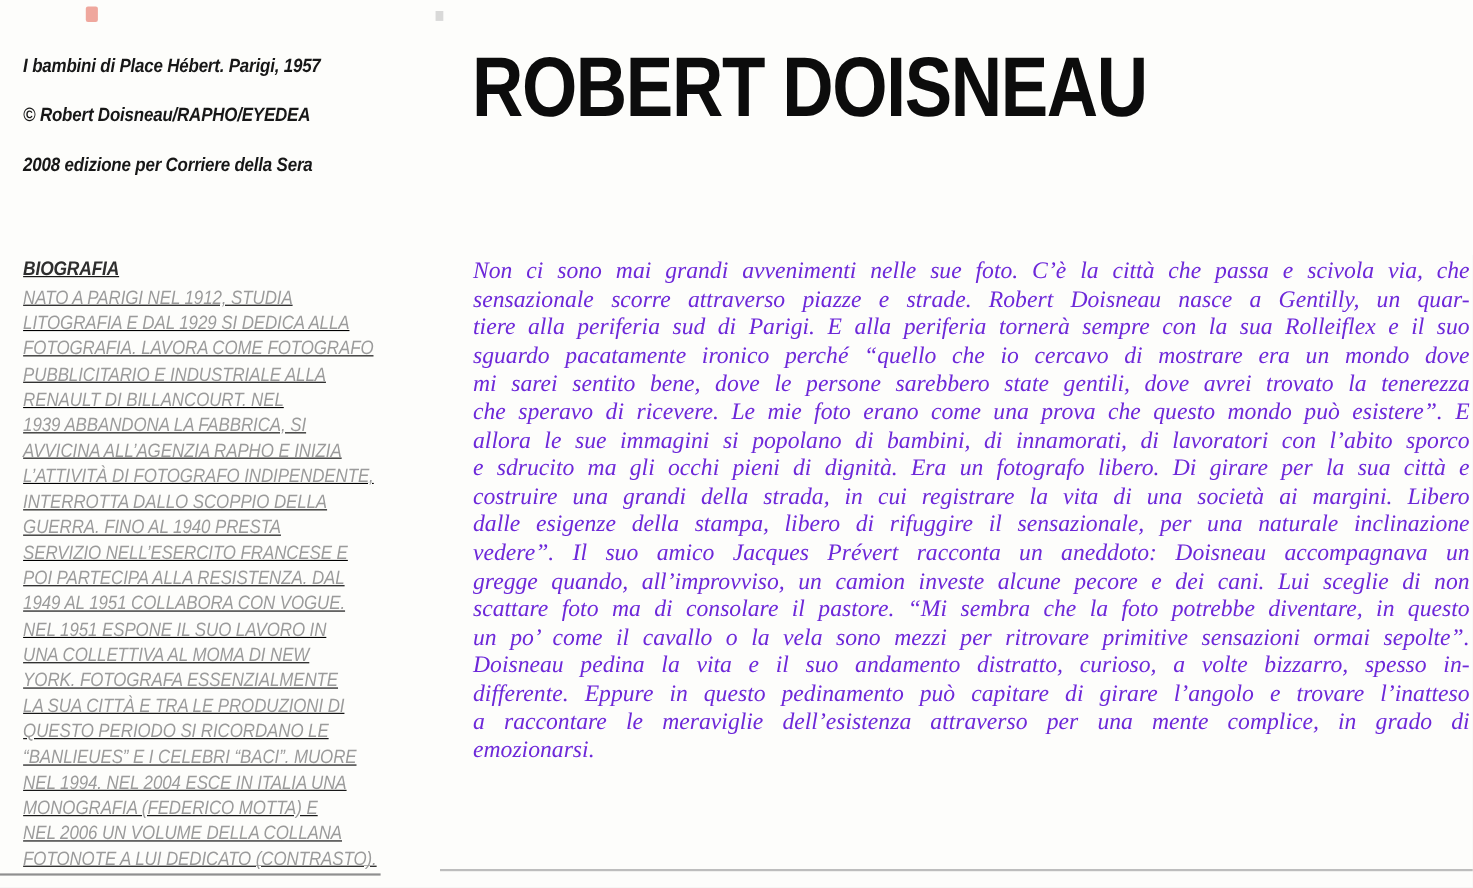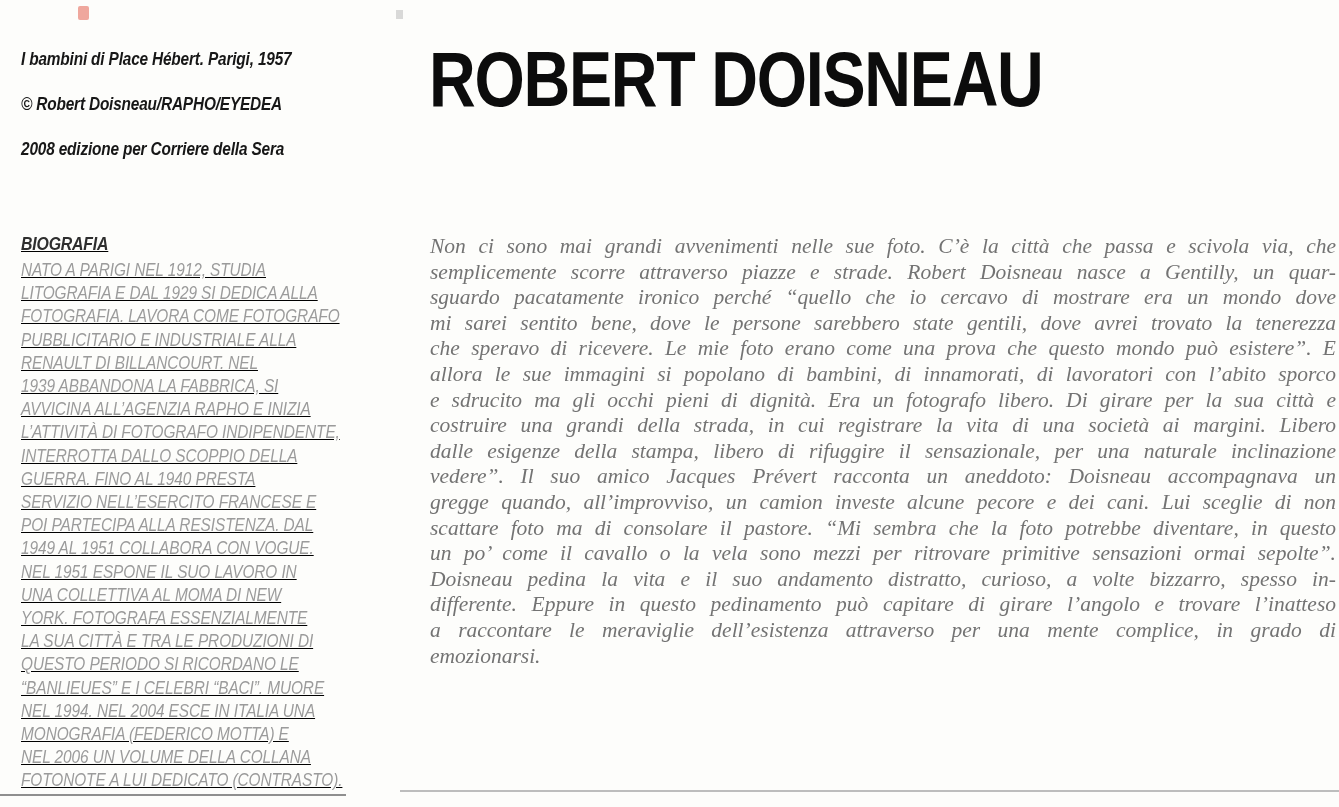--- a/index.html
+++ b/index.html
@@ -100,21 +100,21 @@
   #article-body {
     position: absolute;
     left: 430px; top: 234px;
     width: 906px;
   }
   .body-line {
     font-family: "Liberation Serif", serif;
     font-style: italic;
     font-size: 21.5px;
     line-height: 25.6px;
-    color: #737373;
+    color: #6d28d9;
     text-align: justify;
     text-align-last: justify;
     word-spacing: 1px;
   }
   .body-line:last-child {
     text-align-last: left;
   }
 
   
   #rule-left {
@@ -170,21 +170,22 @@
         <div class="bio-line">MONOGRAFIA (FEDERICO MOTTA) E</div>
         <div class="bio-line">NEL 2006 UN VOLUME DELLA COLLANA</div>
         <div class="bio-line">FOTONOTE A LUI DEDICATO (CONTRASTO).</div>
       </div>
   </div>
 
   <div id="article-title">ROBERT DOISNEAU</div>
 
   <div id="article-body">
       <div class="body-line">Non ci sono mai grandi avvenimenti nelle sue foto. C’è la città che passa e scivola via, che</div>
-      <div class="body-line">semplicemente scorre attraverso piazze e strade. Robert Doisneau nasce a Gentilly, un quar-</div>
+      <div class="body-line">sensazionale scorre attraverso piazze e strade. Robert Doisneau nasce a Gentilly, un quar-</div>
+      <div class="body-line">tiere alla periferia sud di Parigi. E alla periferia tornerà sempre con la sua Rolleiflex e il suo</div>
       <div class="body-line">sguardo pacatamente ironico perché “quello che io cercavo di mostrare era un mondo dove</div>
       <div class="body-line">mi sarei sentito bene, dove le persone sarebbero state gentili, dove avrei trovato la tenerezza</div>
       <div class="body-line">che speravo di ricevere. Le mie foto erano come una prova che questo mondo può esistere”. E</div>
       <div class="body-line">allora le sue immagini si popolano di bambini, di innamorati, di lavoratori con l’abito sporco</div>
       <div class="body-line">e sdrucito ma gli occhi pieni di dignità. Era un fotografo libero. Di girare per la sua città e</div>
       <div class="body-line">costruire una grandi della strada, in cui registrare la vita di una società ai margini. Libero</div>
       <div class="body-line">dalle esigenze della stampa, libero di rifuggire il sensazionale, per una naturale inclinazione</div>
       <div class="body-line">vedere”. Il suo amico Jacques Prévert racconta un aneddoto: Doisneau accompagnava un</div>
       <div class="body-line">gregge quando, all’improvviso, un camion investe alcune pecore e dei cani. Lui sceglie di non</div>
       <div class="body-line">scattare foto ma di consolare il pastore. “Mi sembra che la foto potrebbe diventare, in questo</div>

